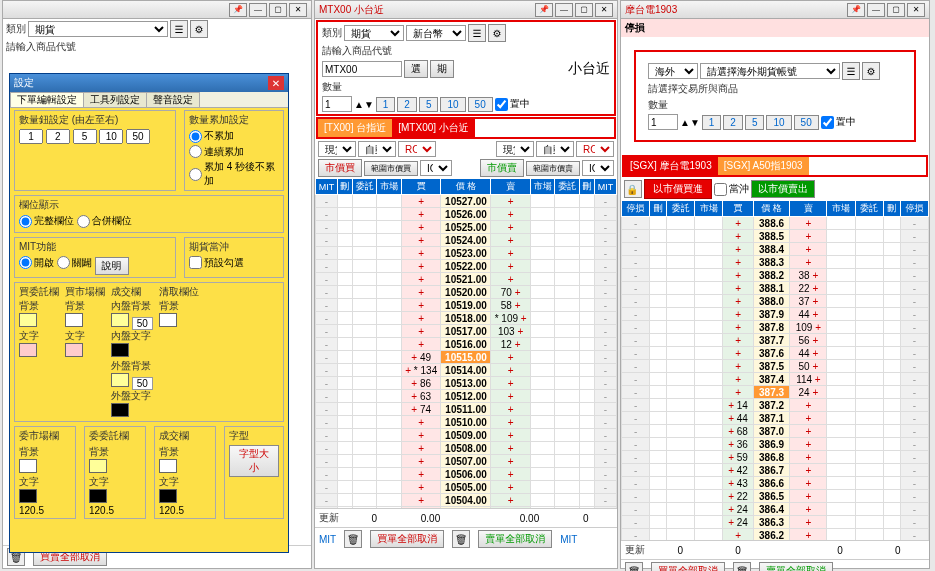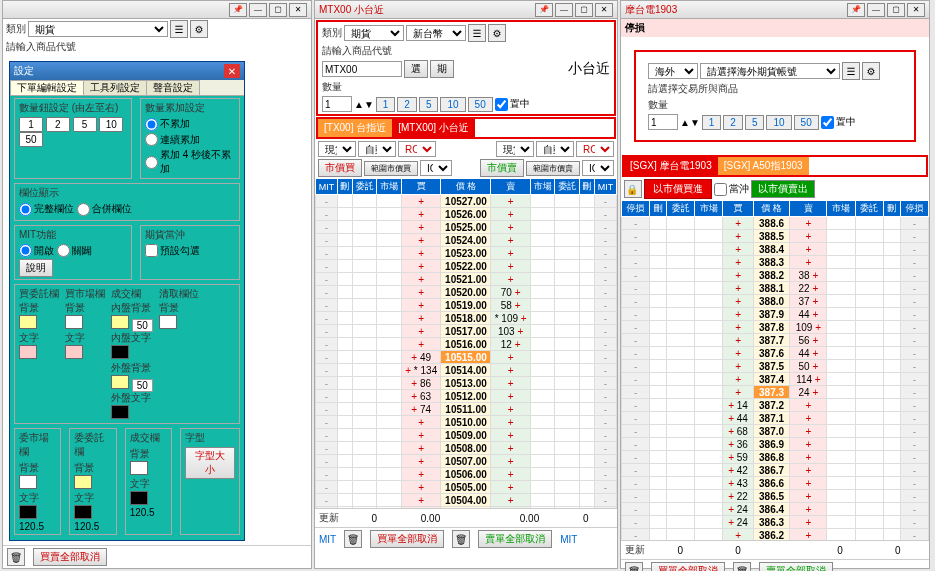--- a/index.html
+++ b/index.html
@@ -17,21 +17,21 @@
 .row { display: flex; align-items: center; gap: 2px; padding: 1px 3px; }
 .lbl { font-size: 10px; color: #333; }
 select, input[type=text] { border: 1px solid #999; font-size: 10px; height: 16px; padding: 0 2px; background: #fff; }
 .btn { border: 1px solid #888; background: linear-gradient(#f8f8f8,#ddd); padding: 1px 6px; font-size: 10px; cursor: pointer; }
 .chk { display: inline-flex; align-items: center; gap: 2px; font-size: 10px; }
 .rad { display: inline-flex; align-items: center; gap: 2px; font-size: 10px; }
 
 .ibtn { width: 18px; height: 18px; border: 1px solid #888; background: #eee; display: inline-flex; align-items: center; justify-content: center; cursor: pointer; }
 
 
-.settings { position: absolute; left: 6px; top: 60px; width: 236px; height: 480px; border: 1px solid #023e8a; background: #14b8a6; z-index: 10; }
+.settings { position: absolute; left: 6px; top: 72px; width: 280px; height: 480px; border: 1px solid #023e8a; background: #fde047; z-index: 10; }
 .settings-title { background: linear-gradient(#4a90d9,#2e6db0); color: #fff; padding: 2px 4px; font-size: 11px; display: flex; align-items: center; }
 .close-x { margin-left: auto; width: 16px; height: 14px; background: #d33; color: #fff; display: flex; align-items: center; justify-content: center; cursor: pointer; font-size: 10px; }
 .tabs { display: flex; border-bottom: 1px solid #aaa; background: #f0f0e0; }
 .tab { padding: 0 6px; border: 1px solid #aaa; border-bottom: none; background: #e8e8d0; margin-right: -1px; cursor: pointer; }
 .tab.active { background: #ffffe6; }
 .fieldset { border: 1px solid #aaa; margin: 2px 4px; padding: 2px 4px; }
 .fieldset .legend { font-size: 10px; color: #333; margin-bottom: 2px; }
 .num-input { width: 24px; text-align: center; }
 .colorbox { width: 18px; height: 14px; border: 1px solid #666; display: inline-block; }
 .bg-yellow { background: #ffff99; }

